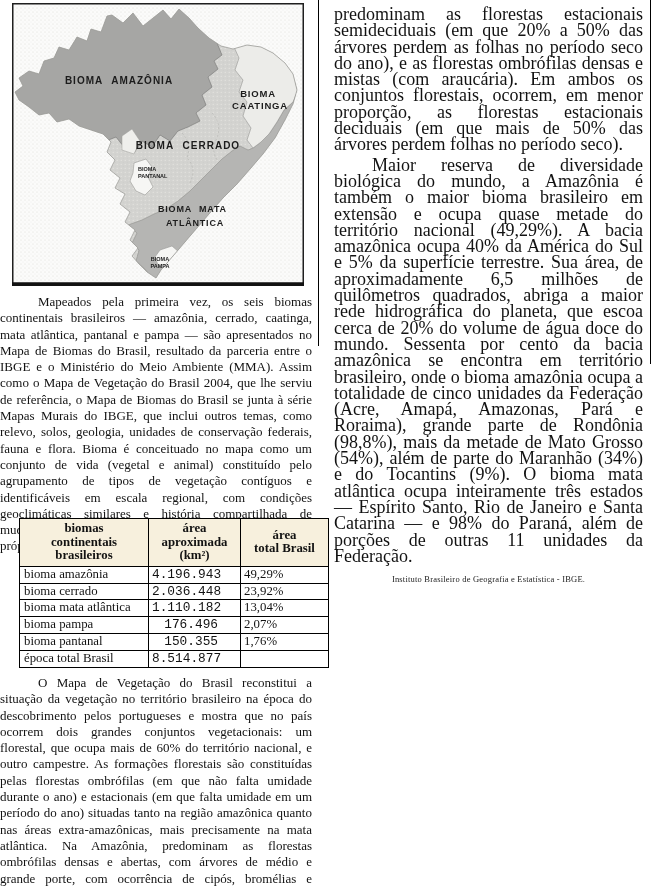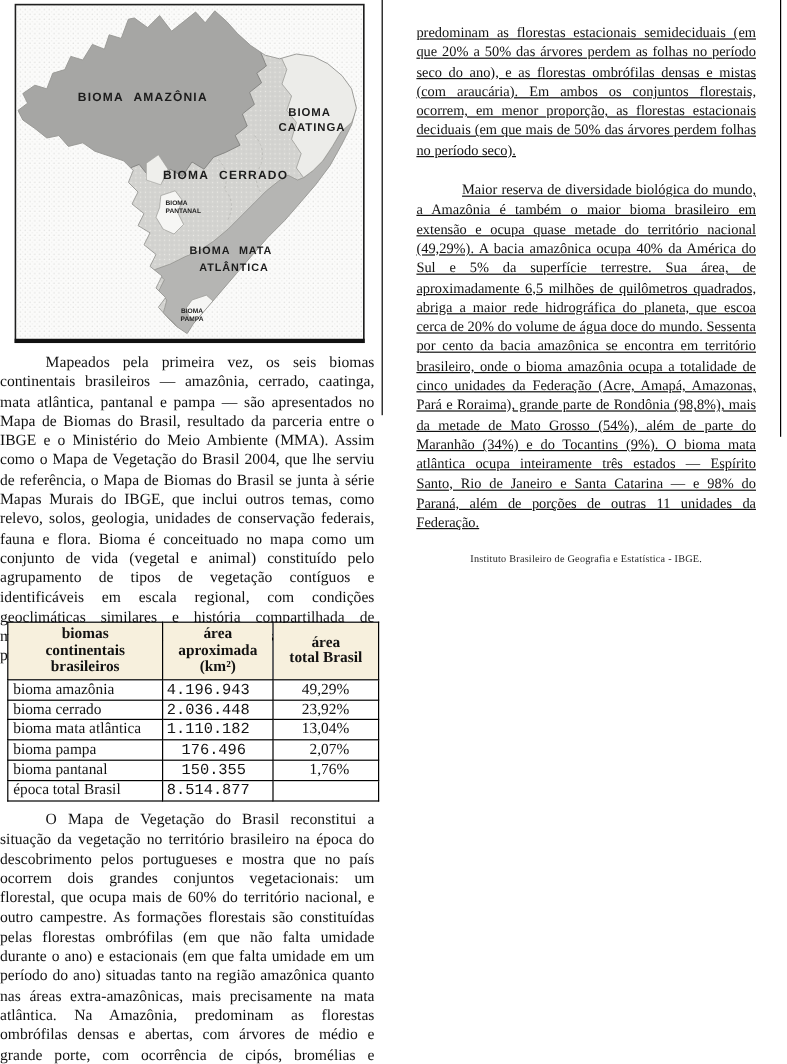--- a/index.html
+++ b/index.html
@@ -3,36 +3,36 @@
 <meta charset="utf-8">
 <style>
   html,body{margin:0;padding:0;background:#ffffff;}
   .page{position:relative;width:656px;height:887px;background:#ffffff;overflow:hidden;
         font-family:"Liberation Serif",serif;color:#111;}
   .para{position:absolute;margin:0;font-size:13px;line-height:16.3px;text-align:justify;color:#121212;}
   .indent{text-indent:38px;}
   .p-left1{top:294px;left:0;width:312px;}
   .p-left2{top:675px;left:0;width:312px;}
   .rcol{position:absolute;left:330px;top:2px;width:317px;}
-  .rcol p{margin:17px;font-size:12px;line-height:16.3px;text-align:justify;color:#121212;text-decoration:underline;}
+  .rcol p{margin:4px;font-size:18px;line-height:16.3px;text-align:justify;color:#121212;}
   .attribution{margin-top:10px;font-size:8.5px;text-align:center;color:#222;letter-spacing:.2px;}
   .vline{position:absolute;width:1px;background:#000;top:0;}
   .v-center{left:318px;height:346px;}
   .v-right{left:650px;height:364px;}
   .map-box{position:absolute;left:12px;top:3px;width:292px;height:283px;}
   
-  .tbl{position:absolute;left:6px;top:518px;}
+  .tbl{position:absolute;left:19px;top:518px;}
   table{border-collapse:collapse;width:309px;table-layout:fixed;
         font-family:"Liberation Serif",serif;font-size:12.8px;color:#121212;}
   th,td{border:1px solid #000;overflow:hidden;}
   th{background:#f7f0dd;font-weight:bold;text-align:center;padding:3px 2px;line-height:13.6px;}
   td{padding:1px 3px;line-height:13.8px;}
   td.c-name{text-align:left;padding-left:4px;}
   td.c-area{text-align:right;padding-right:22px;font-family:Liberation Mono, monospace;}
-  td.c-pct{text-align:right;padding-right:24px;}
+  td.c-pct{text-align:left;padding-right:24px;}
   .col-name{width:129px;}.col-area{width:92px;}.col-pct{width:88px;}
   
   .mlbl{font-family:"Liberation Sans",sans-serif;font-weight:bold;fill:#1c1c1c;}
 </style>
 </head>
 <body>
 
 <div class="page">
 
   <div class="map-box">

